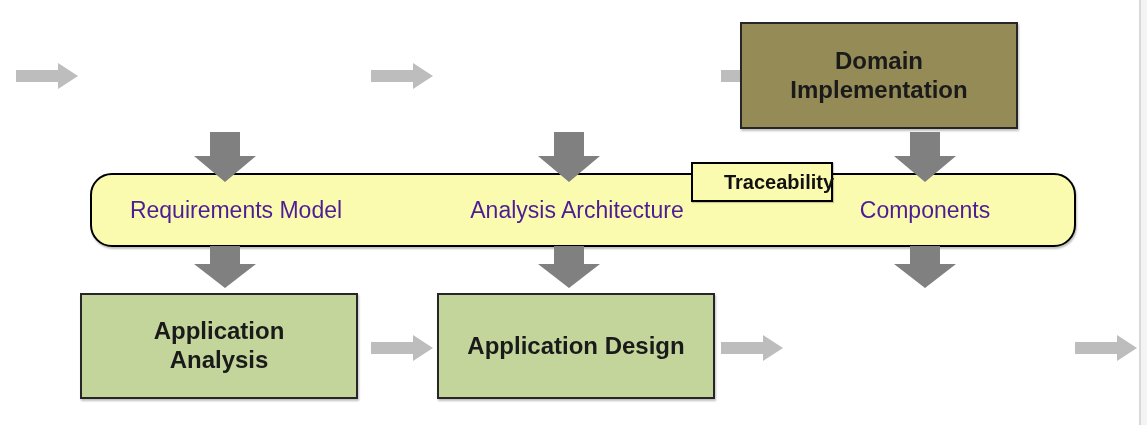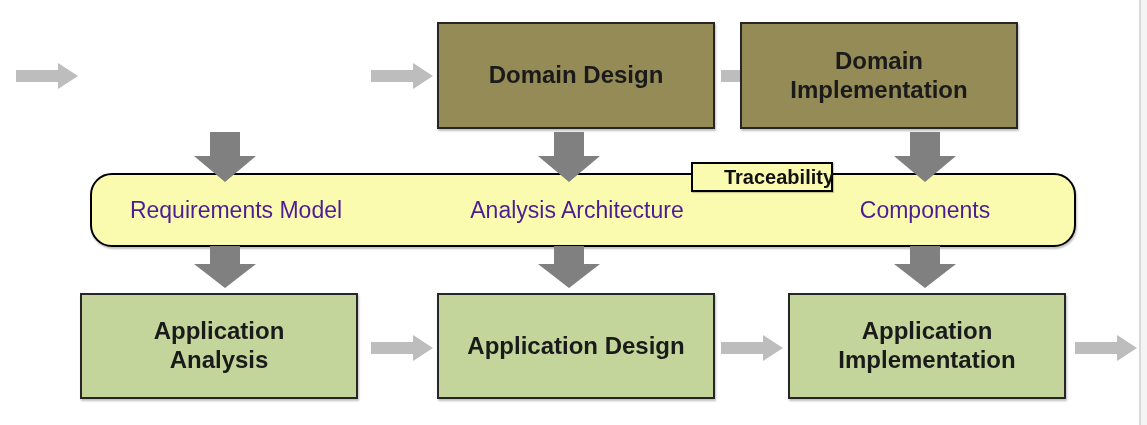--- a/index.html
+++ b/index.html
@@ -18,21 +18,21 @@
   .band{
     position:absolute;left:90px;top:173px;width:986px;height:74px;box-sizing:border-box;
     background:var(--band-fill);border:2px solid var(--band-border);border-radius:22px;
     box-shadow:1px 2px 2px rgba(0,0,0,0.25);z-index:1;
   }
   .band-label{
     position:absolute;top:50%;transform:translate(-50%,-50%);
     font-size:23px;color:#4c1d95;white-space:nowrap;
   }
   .tag{
-    position:absolute;left:691px;top:162px;width:142px;height:30px;box-sizing:border-box;
+    position:absolute;left:691px;top:162px;width:142px;height:40px;box-sizing:border-box;
     background:var(--band-fill);border:2px solid var(--band-border);
     display:flex;align-items:center;justify-content:center;
     font-weight:bold;font-size:20px;color:#111;z-index:4;
     box-shadow:1px 1px 1px rgba(0,0,0,0.2);
     padding-left:34px;
   }
   .h-arrow{position:absolute;color:var(--horizontal-arrow);z-index:2;}
   .v-arrow{position:absolute;color:var(--vertical-arrow);z-index:3;}
   .page-edge{position:absolute;top:0;height:425px;z-index:0;}
   .page-edge.line{left:1139px;width:2px;background:var(--page-edge);}
@@ -49,23 +49,20 @@
   <svg class="h-arrow" style="left:16px;top:63px" width="62" height="26" viewBox="0 0 62 26">
     <polygon points="0,7 42,7 42,0 62,13 42,26 42,19 0,19" fill="currentColor"></polygon>
   </svg>
   <svg class="h-arrow" style="left:371px;top:63px" width="62" height="26" viewBox="0 0 62 26">
     <polygon points="0,7 42,7 42,0 62,13 42,26 42,19 0,19" fill="currentColor"></polygon>
   </svg>
   <svg class="h-arrow" style="left:721px;top:63px" width="62" height="26" viewBox="0 0 62 26">
     <polygon points="0,7 42,7 42,0 62,13 42,26 42,19 0,19" fill="currentColor"></polygon>
   </svg>
 
-  <div class="box brown" style="left:437px">
-    <span>Domain Design</span>
-  </div>
   <div class="box brown" style="left:740px">
     <span>Domain Implementation</span>
   </div>
 
   <svg class="v-arrow" style="left:194px;top:132px" width="62" height="50" viewBox="0 0 62 50">
     <polygon points="16,0 46,0 46,24 62,24 31,50 0,24 16,24" fill="currentColor"></polygon>
   </svg>
   <svg class="v-arrow" style="left:538px;top:132px" width="62" height="50" viewBox="0 0 62 50">
     <polygon points="16,0 46,0 46,24 62,24 31,50 0,24 16,24" fill="currentColor"></polygon>
   </svg>
@@ -92,23 +89,20 @@
   <svg class="v-arrow" style="left:894px;top:246px" width="62" height="42" viewBox="0 0 62 42">
     <polygon points="16,0 46,0 46,18 62,18 31,42 0,18 16,18" fill="currentColor"></polygon>
   </svg>
 
   <div class="box green" style="left:80px">
     <span>Application Analysis</span>
   </div>
   <div class="box green" style="left:437px">
     <span>Application Design</span>
   </div>
-  <div class="box green" style="left:788px">
-    <span>Application Implementation</span>
-  </div>
 
   <svg class="h-arrow" style="left:371px;top:335px" width="62" height="26" viewBox="0 0 62 26">
     <polygon points="0,7 42,7 42,0 62,13 42,26 42,19 0,19" fill="currentColor"></polygon>
   </svg>
   <svg class="h-arrow" style="left:721px;top:335px" width="62" height="26" viewBox="0 0 62 26">
     <polygon points="0,7 42,7 42,0 62,13 42,26 42,19 0,19" fill="currentColor"></polygon>
   </svg>
   <svg class="h-arrow" style="left:1075px;top:335px" width="62" height="26" viewBox="0 0 62 26">
     <polygon points="0,7 42,7 42,0 62,13 42,26 42,19 0,19" fill="currentColor"></polygon>
   </svg>

